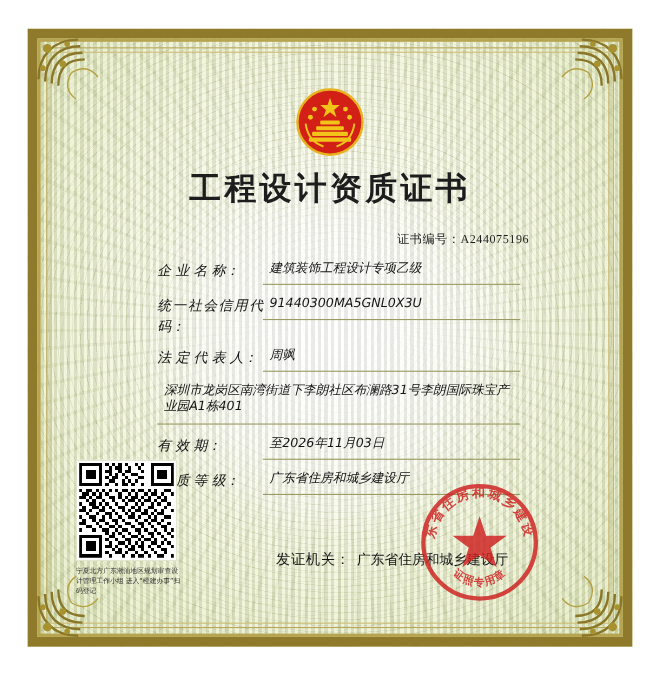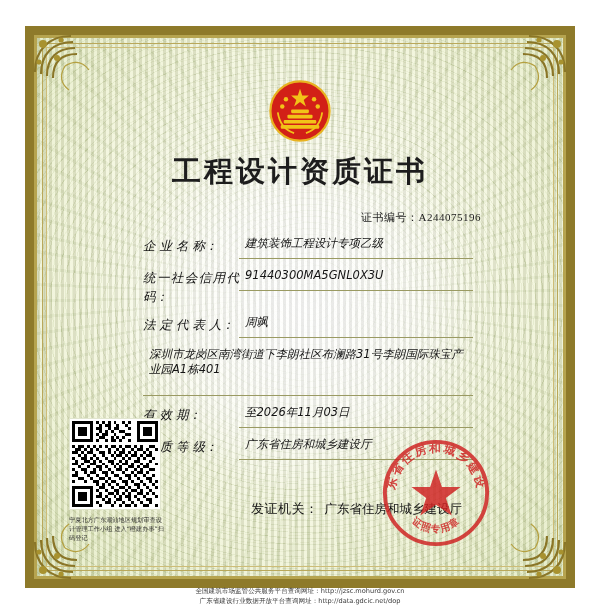--- a/index.html
+++ b/index.html
@@ -178,21 +178,21 @@
     padding: 0 0 3px 6px;
     min-height: 19px;
   }
   .row .value {
     font-family: "DejaVu Sans", sans-serif;
     font-size: 11.5px;
     color: #141414;
     line-height: 15px;
     display: block;
   }
-  .row.addr .value-box { padding-bottom: 18px; }
+  .row.addr .value-box { padding-bottom: 8px; }
 
   
   .qr-wrap {
     position: absolute;
     left: 44px;
     top: 392px;
     width: 92px;
   }
   .qr {
     width: 92px;
@@ -685,18 +685,14 @@
           <textPath href="#sealArcTop" startOffset="50%" text-anchor="middle">广东省住房和城乡建设厅</textPath>
         </text>
         <text font-family="'DejaVu Sans', sans-serif" font-size="10" fill="#cf2020" font-weight="bold" letter-spacing="1">
           <textPath href="#sealArcBottom" startOffset="50%" text-anchor="middle">证照专用章</textPath>
         </text>
       </svg>
     </div>
 
   </div>
 
-  <div class="footer">
-    <div>全国建筑市场监管公共服务平台查询网址：http://jzsc.mohurd.gov.cn</div>
-    <div>广东省建设行业数据开放平台查询网址：http://data.gdcic.net/dop</div>
-  </div>
 
 </div>
 
 </body></html>

